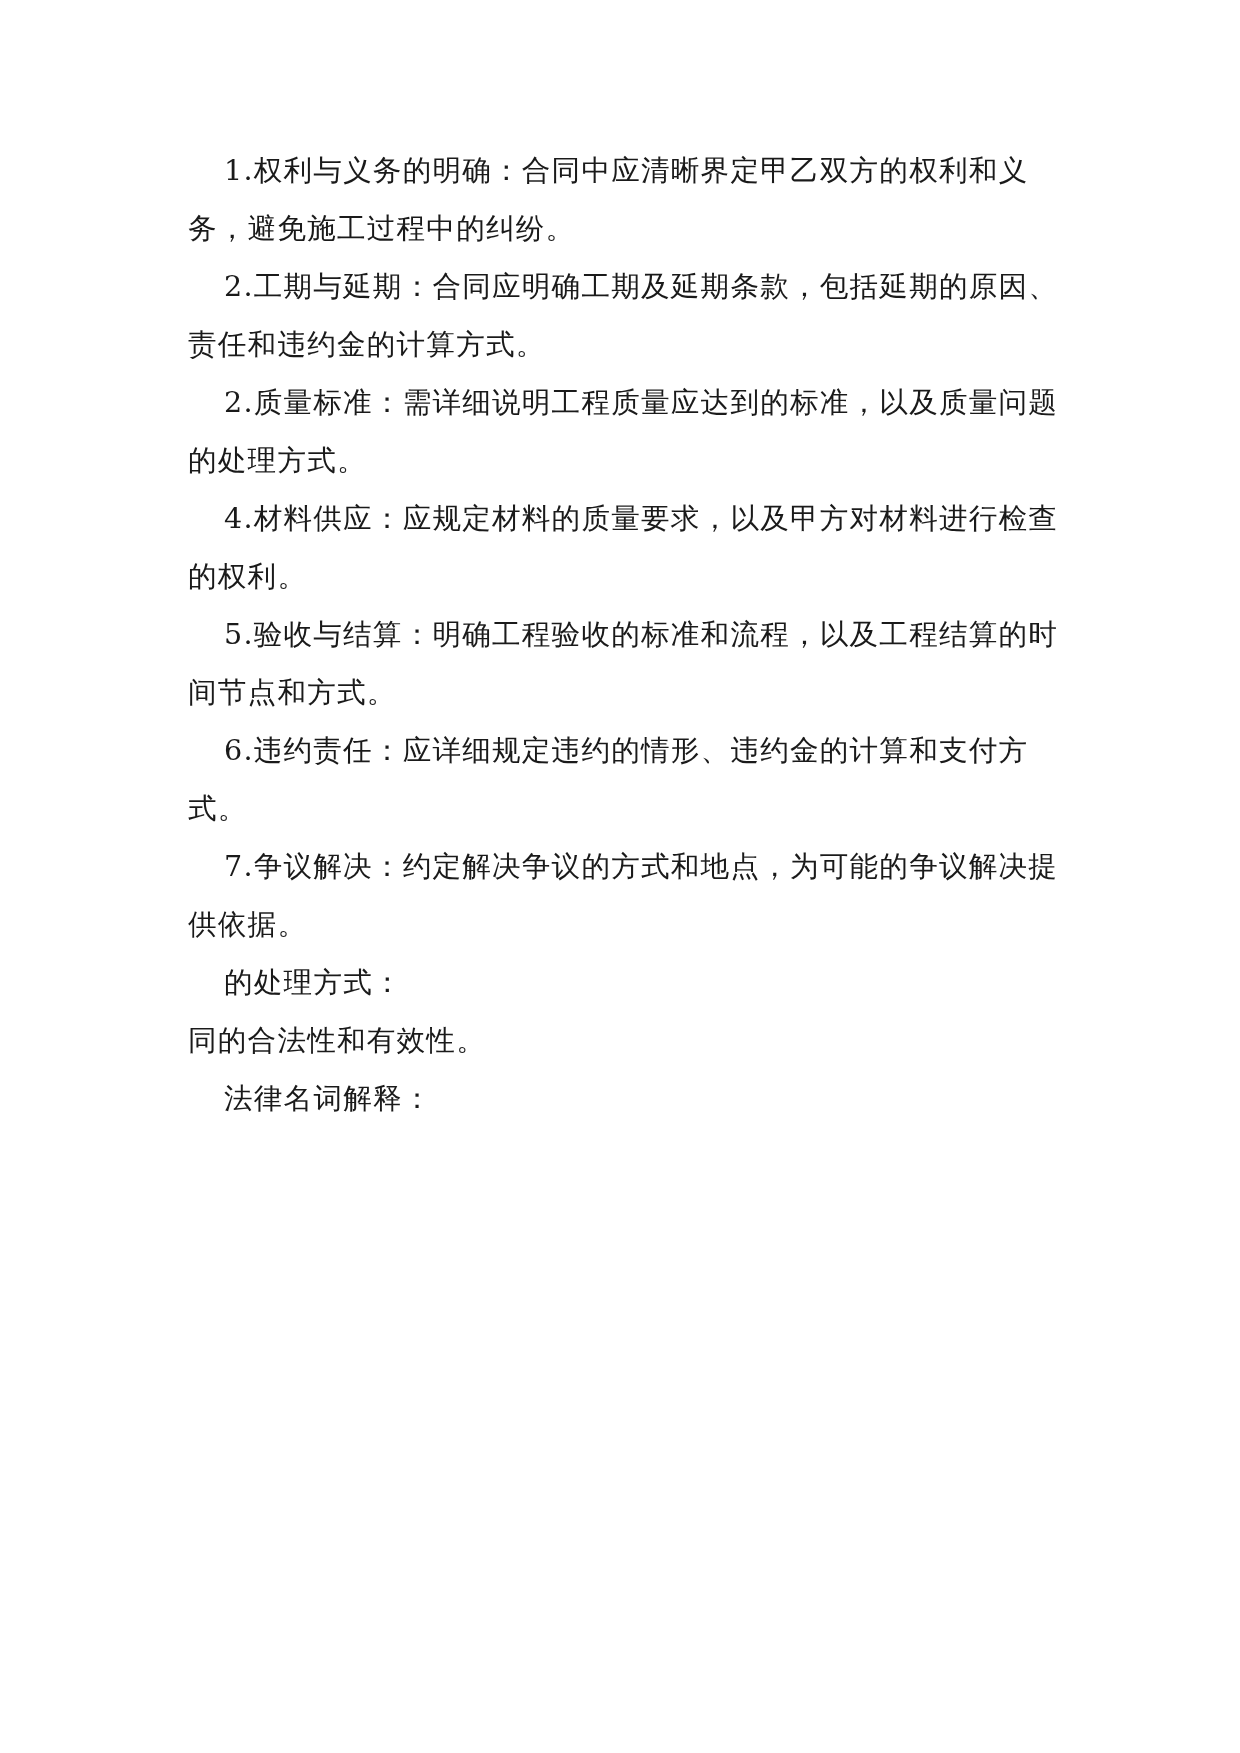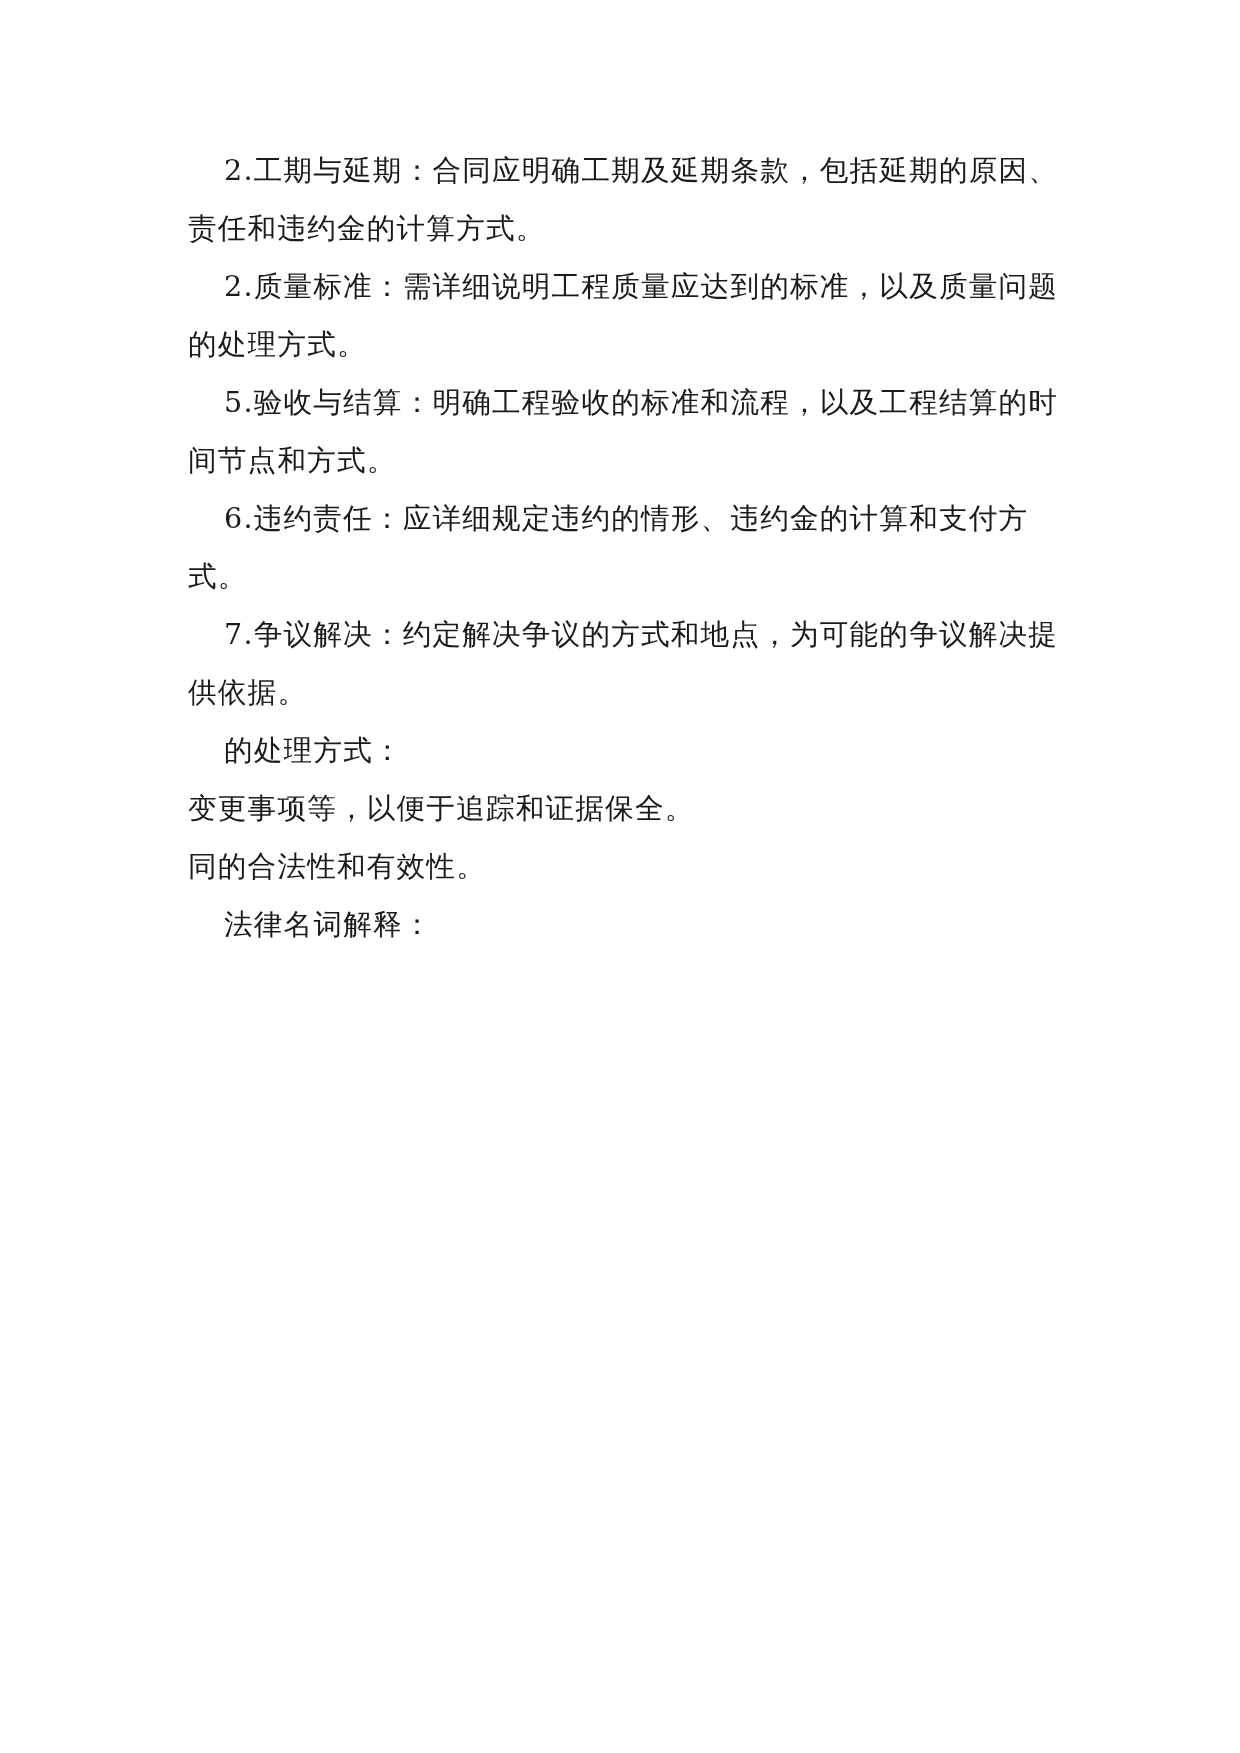--- a/index.html
+++ b/index.html
@@ -32,47 +32,54 @@
       padding-left: 36px;
     }
   </style>
 </head>
 <body>
 
 <div class="page">
 
   <div>
     <p class="item">
+      <span class="line first">1.权利与义务的明确：合同中应清晰界定甲乙双方的权利和义</span>
+      <span class="line">务，避免施工过程中的纠纷。</span>
+    </p>
+    <p class="item">
       <span class="line first">2.工期与延期：合同应明确工期及延期条款，包括延期的原因、</span>
       <span class="line">责任和违约金的计算方式。</span>
     </p>
     <p class="item">
       <span class="line first">2.质量标准：需详细说明工程质量应达到的标准，以及质量问题</span>
       <span class="line">的处理方式。</span>
+    </p>
+    <p class="item">
+      <span class="line first">4.材料供应：应规定材料的质量要求，以及甲方对材料进行检查</span>
+      <span class="line">的权利。</span>
     </p>
     <p class="item">
       <span class="line first">5.验收与结算：明确工程验收的标准和流程，以及工程结算的时</span>
       <span class="line">间节点和方式。</span>
     </p>
     <p class="item">
       <span class="line first">6.违约责任：应详细规定违约的情形、违约金的计算和支付方</span>
       <span class="line">式。</span>
     </p>
     <p class="item">
       <span class="line first">7.争议解决：约定解决争议的方式和地点，为可能的争议解决提</span>
       <span class="line">供依据。</span>
     </p>
   </div>
 
   <div>
     <p class="item">
       <span class="line first">的处理方式：</span>
     </p>
     <p class="item">
-      <span class="line">变更事项等，以便于追踪和证据保全。</span>
     </p>
     <p class="item">
       <span class="line">同的合法性和有效性。</span>
     </p>
   </div>
 
   <div>
     <p class="item">
       <span class="line first">法律名词解释：</span>
     </p>

